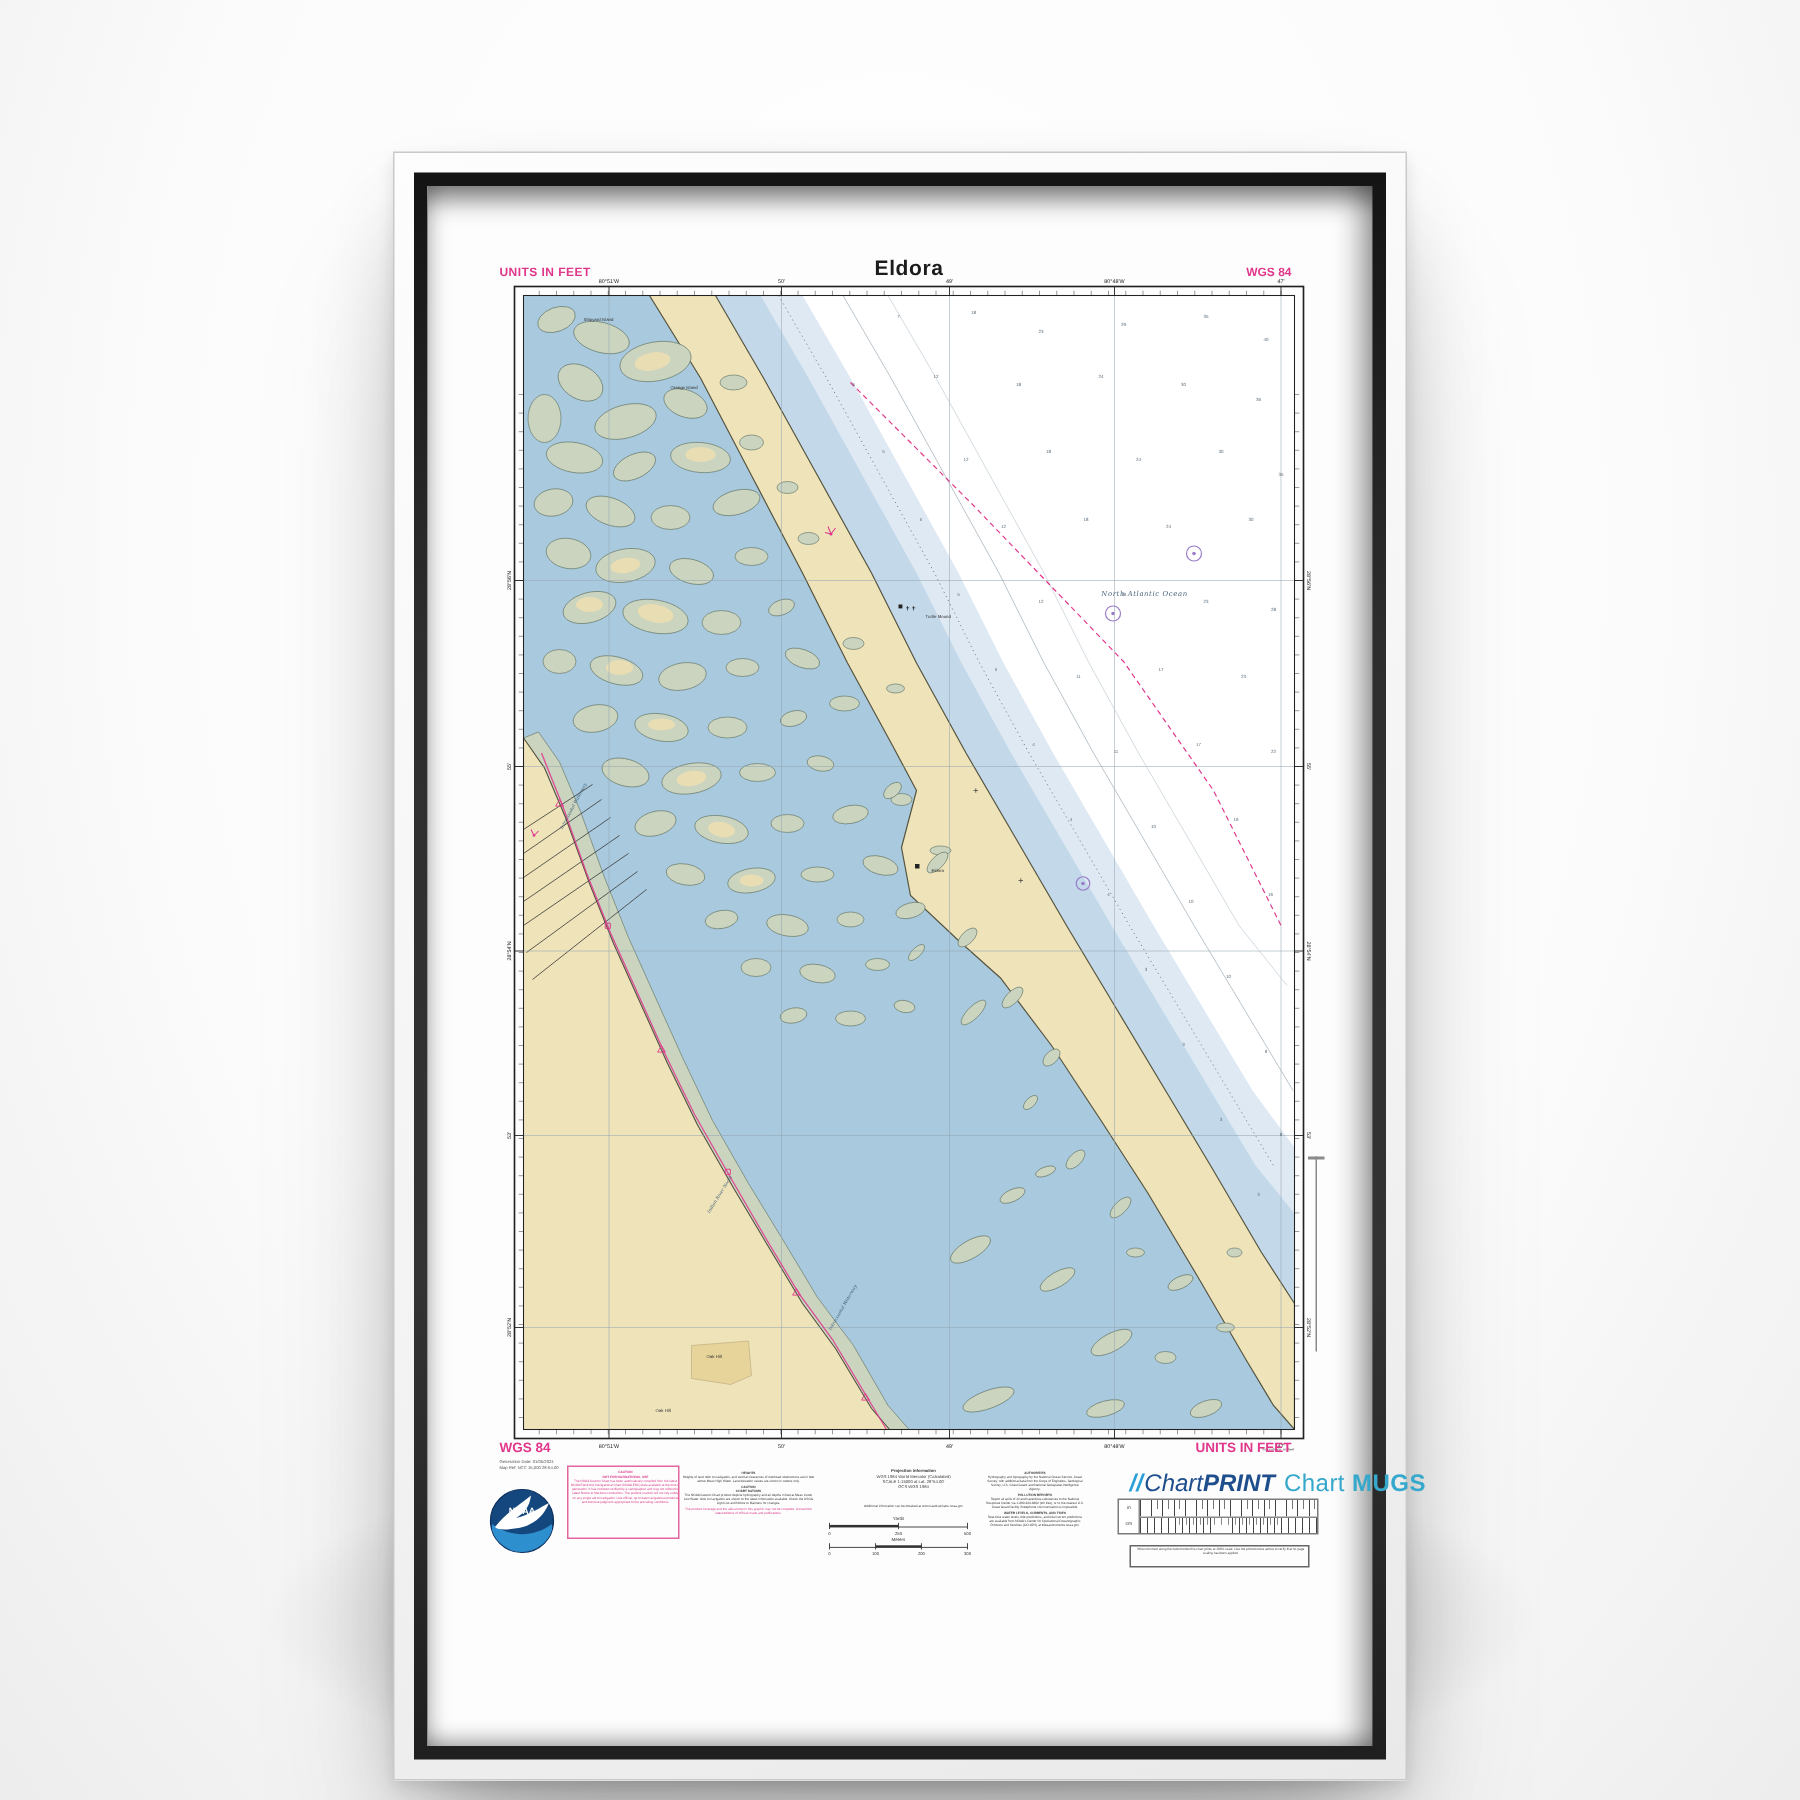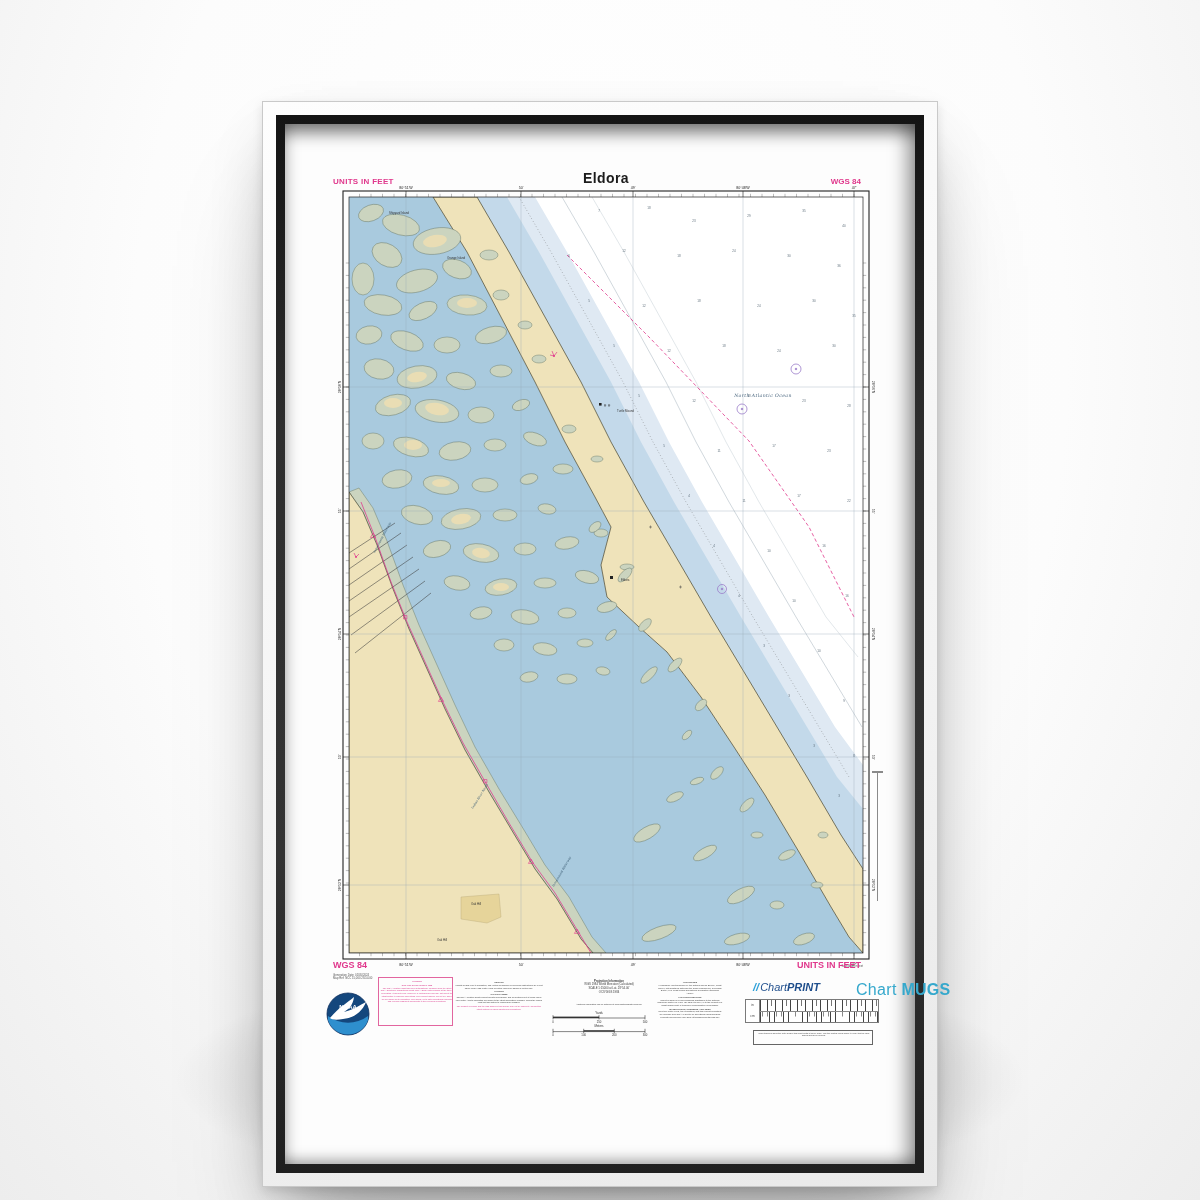--- a/index.html
+++ b/index.html
@@ -30,21 +30,21 @@
   .tb .in{font-size:7px;line-height:1.3;transform-origin:top left;}
   .sc30 .in{transform:scale(.30);width:333%;}
   .sc40 .in{transform:scale(.40);width:250%;}
   .nh{font-weight:bold;text-align:center;margin-top:3px;}
   .ctr{text-align:center;}
   .cau-box{border:1px solid #e2669f;color:#d93b8b;}
   .cau-box .in{padding:4px 5px;}
   .mgp{color:#d93b8b;}
   .meta{color:#555;}
   
-  .brand-print{position:absolute;left:468px;top:857px;font-size:11px;font-style:italic;color:#1f4e8c;}
+  .brand-print{position:absolute;left:468px;top:857px;font-size:16px;font-style:italic;color:#1f4e8c;}
   .brand-print .icon{color:#2a9fd8;font-weight:bold;margin-right:1px;}
   .brand-print b{font-weight:800;}
   .brand-mugs{position:absolute;left:540px;top:857px;font-size:16px;color:#35a8cc;letter-spacing:.3px;margin-left:31px;}
   .brand-mugs b{font-weight:800;}
   
   .ruler{position:absolute;left:460px;top:875px;width:134px;height:24px;border:1px solid #7a7a7a;box-sizing:border-box;background:#fff;display:flex;}
   .ruler .lbls{width:13px;border-right:1px solid #8a8a8a;display:flex;flex-direction:column;}
   .ruler .lbls div{flex:1;font-size:6px;transform:scale(.55);transform-origin:center;color:#444;text-align:center;line-height:10px;}
   .ruler .scales{flex:1;display:flex;flex-direction:column;}
   .ruler .rin{flex:1;border-bottom:1px solid #8a8a8a;

